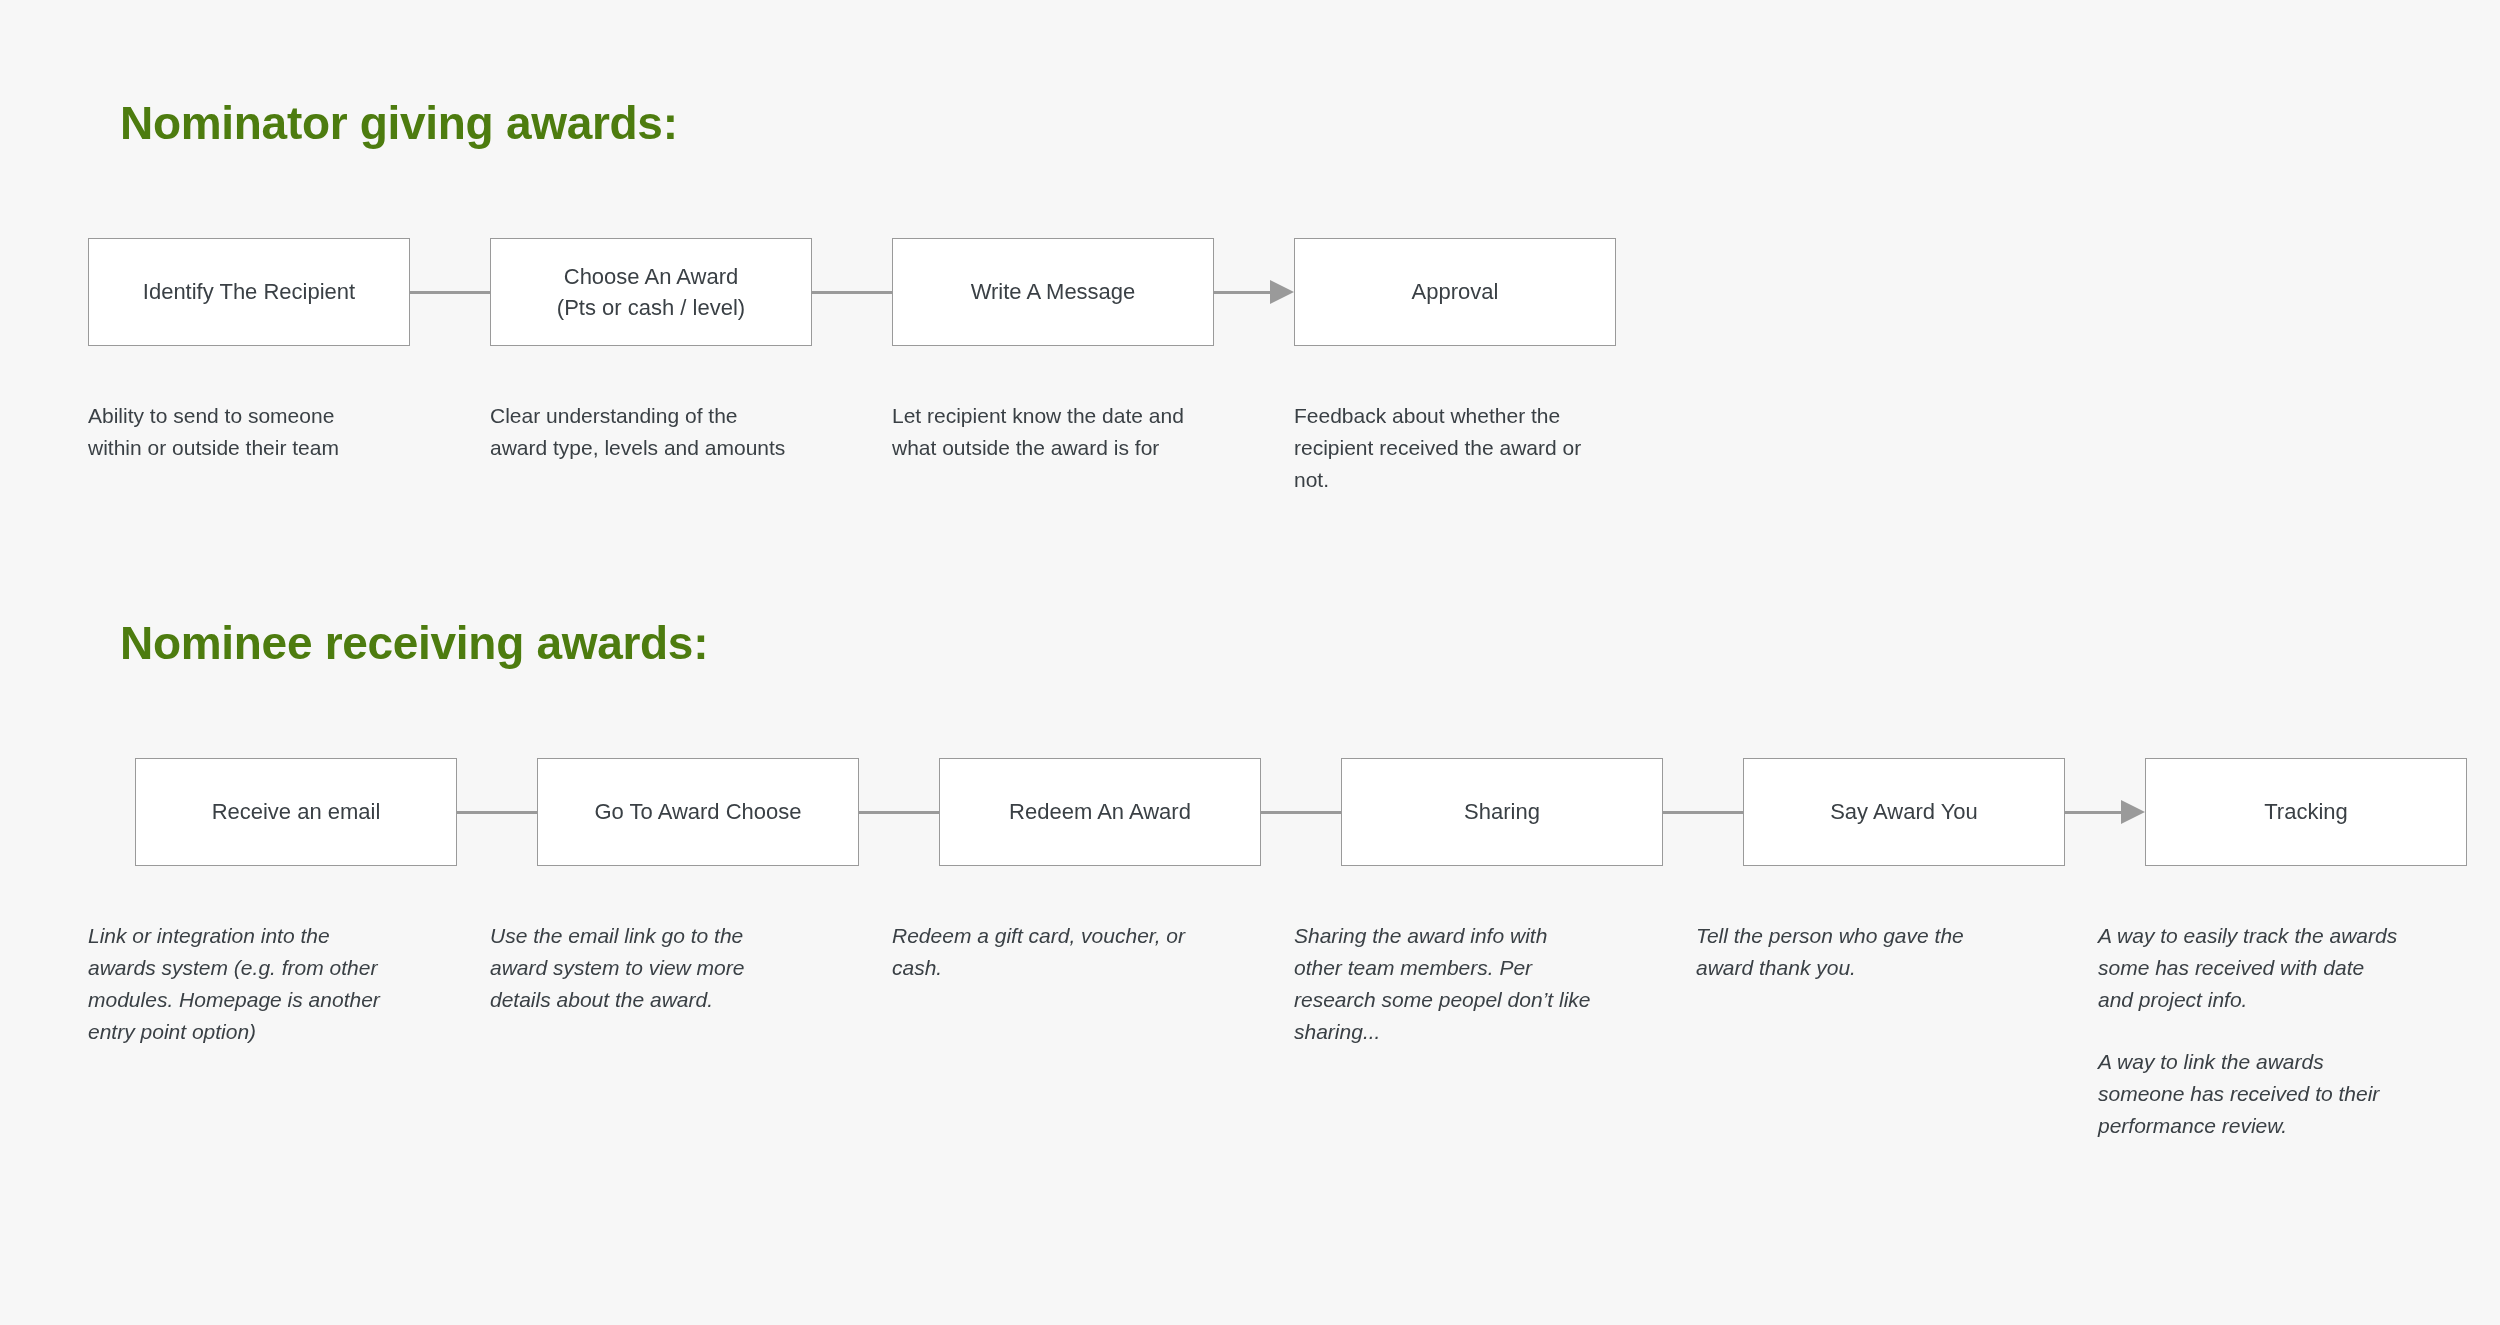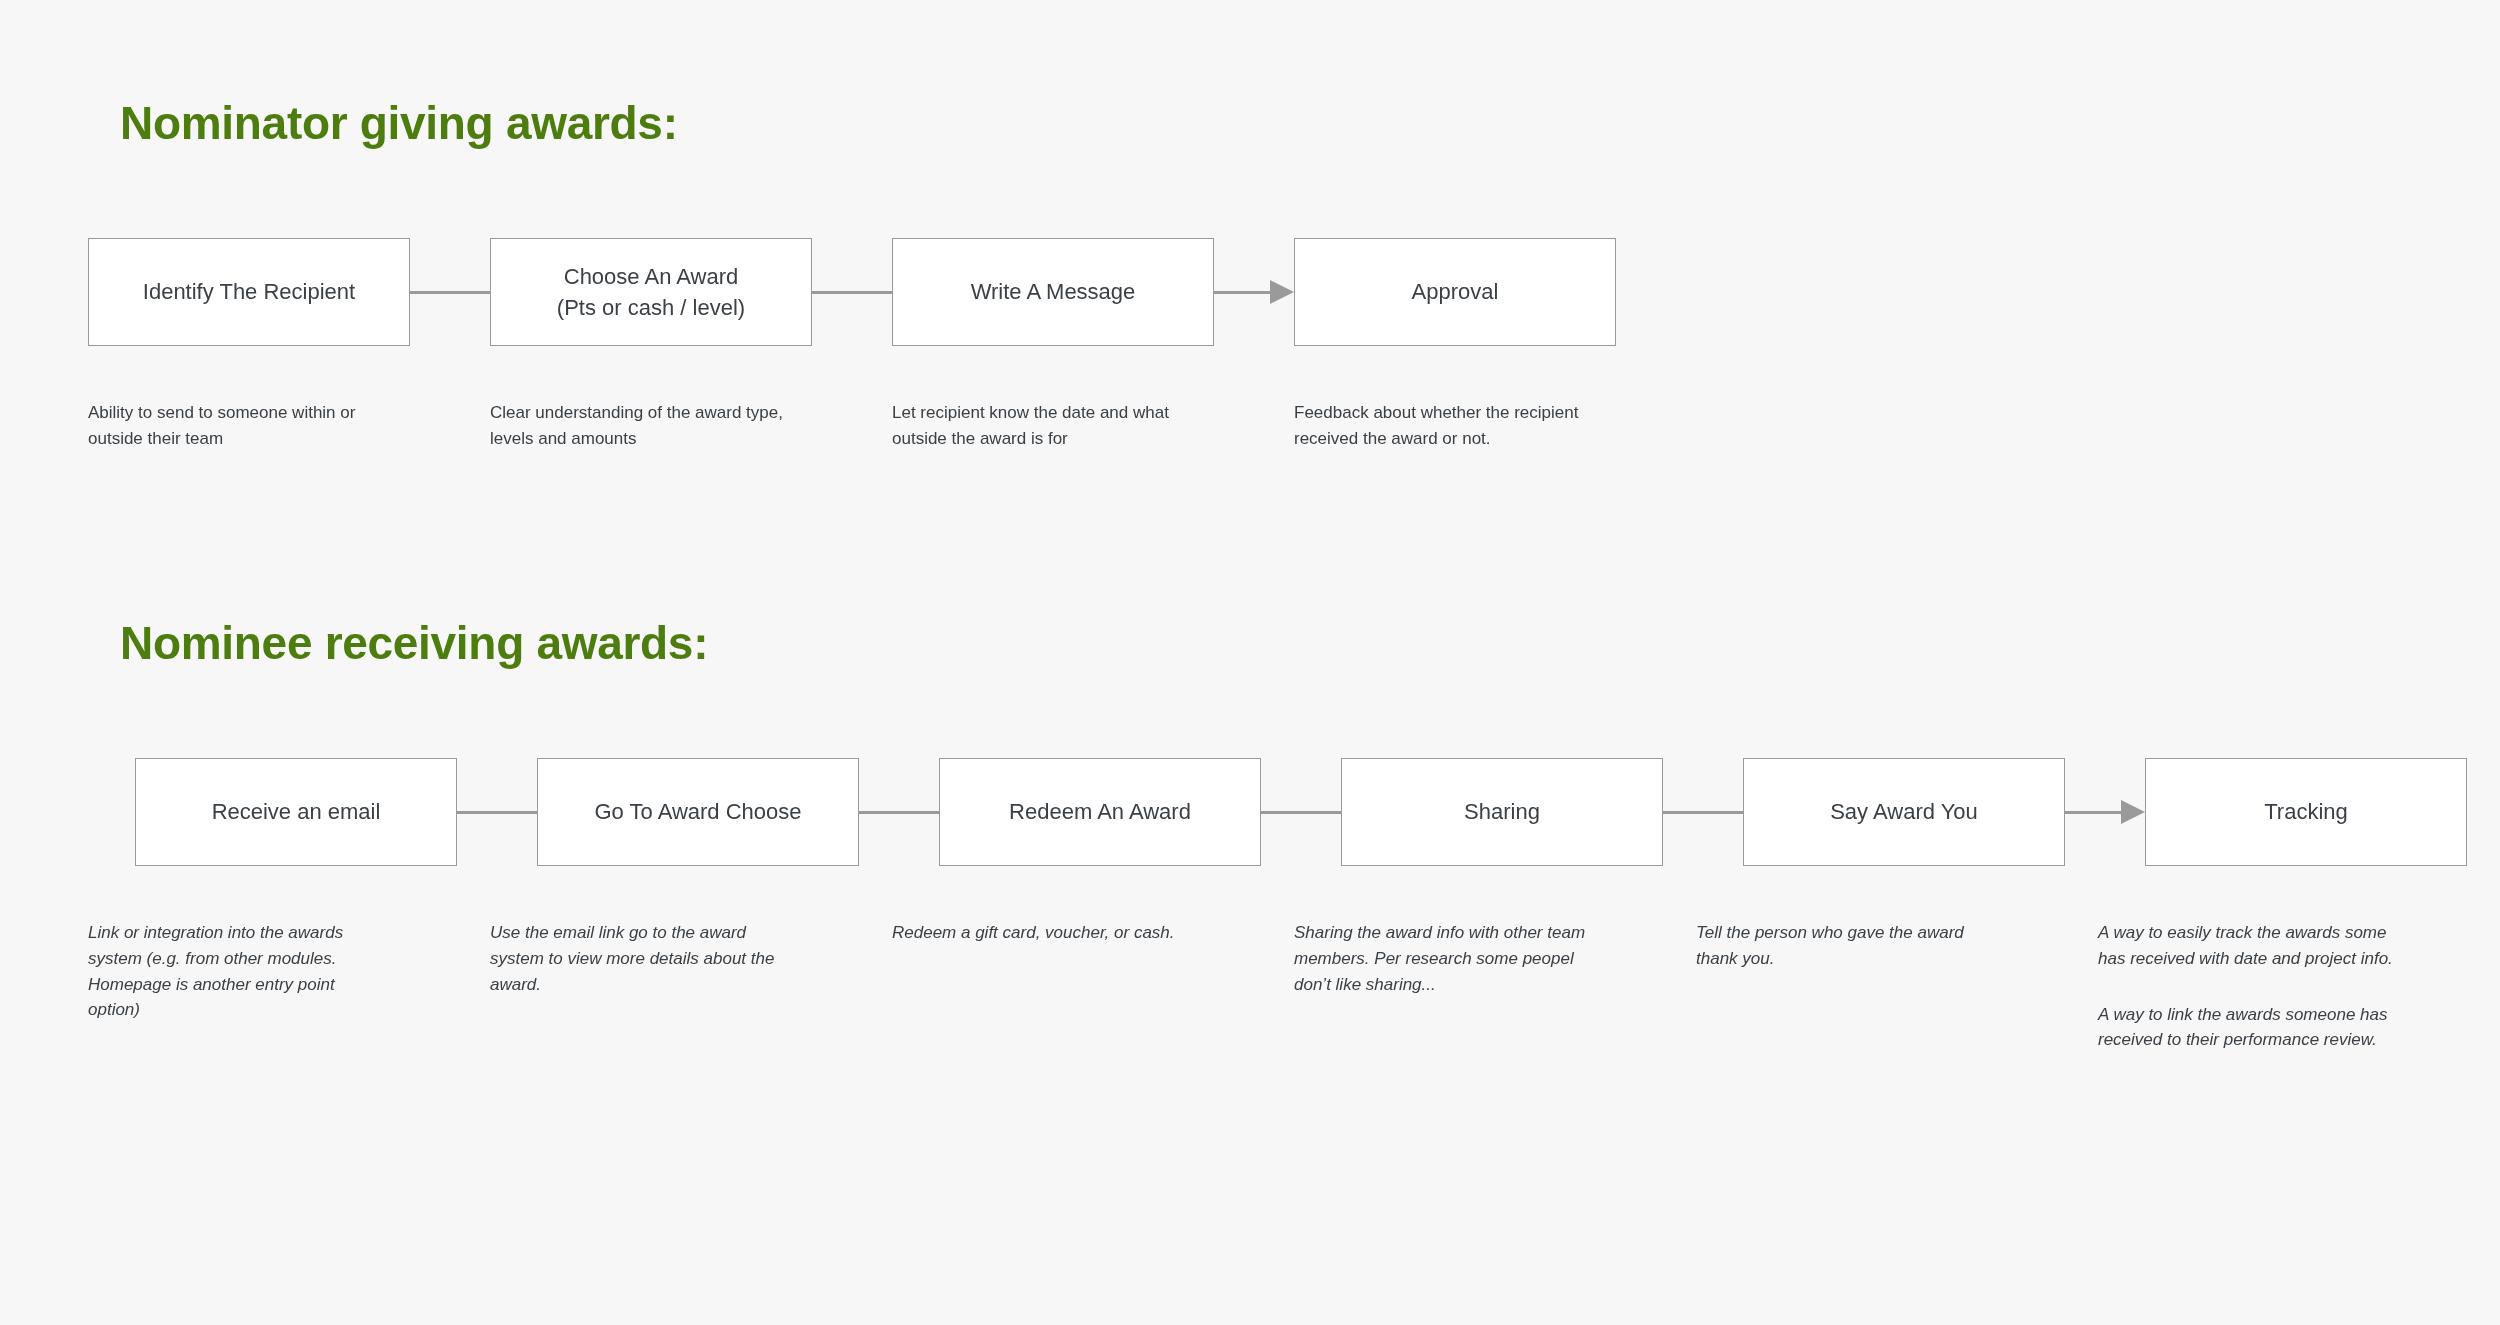--- a/index.html
+++ b/index.html
@@ -124,21 +124,21 @@
     width: 322px;
     flex: none;
     box-sizing: border-box;
     padding-right: 22px;
   }
   .caption-gap {
     width: 80px;
     flex: none;
   }
   .caption-text {
-    font-size: 17px;
+    font-size: 21px;
     line-height: 1.52;
     color: #3a4045;
     white-space: pre-line;
   }
   .caption-text + .caption-text {
     margin-top: 30px;
   }
 
   
   .section-2 .section-title { top: 98px; }

